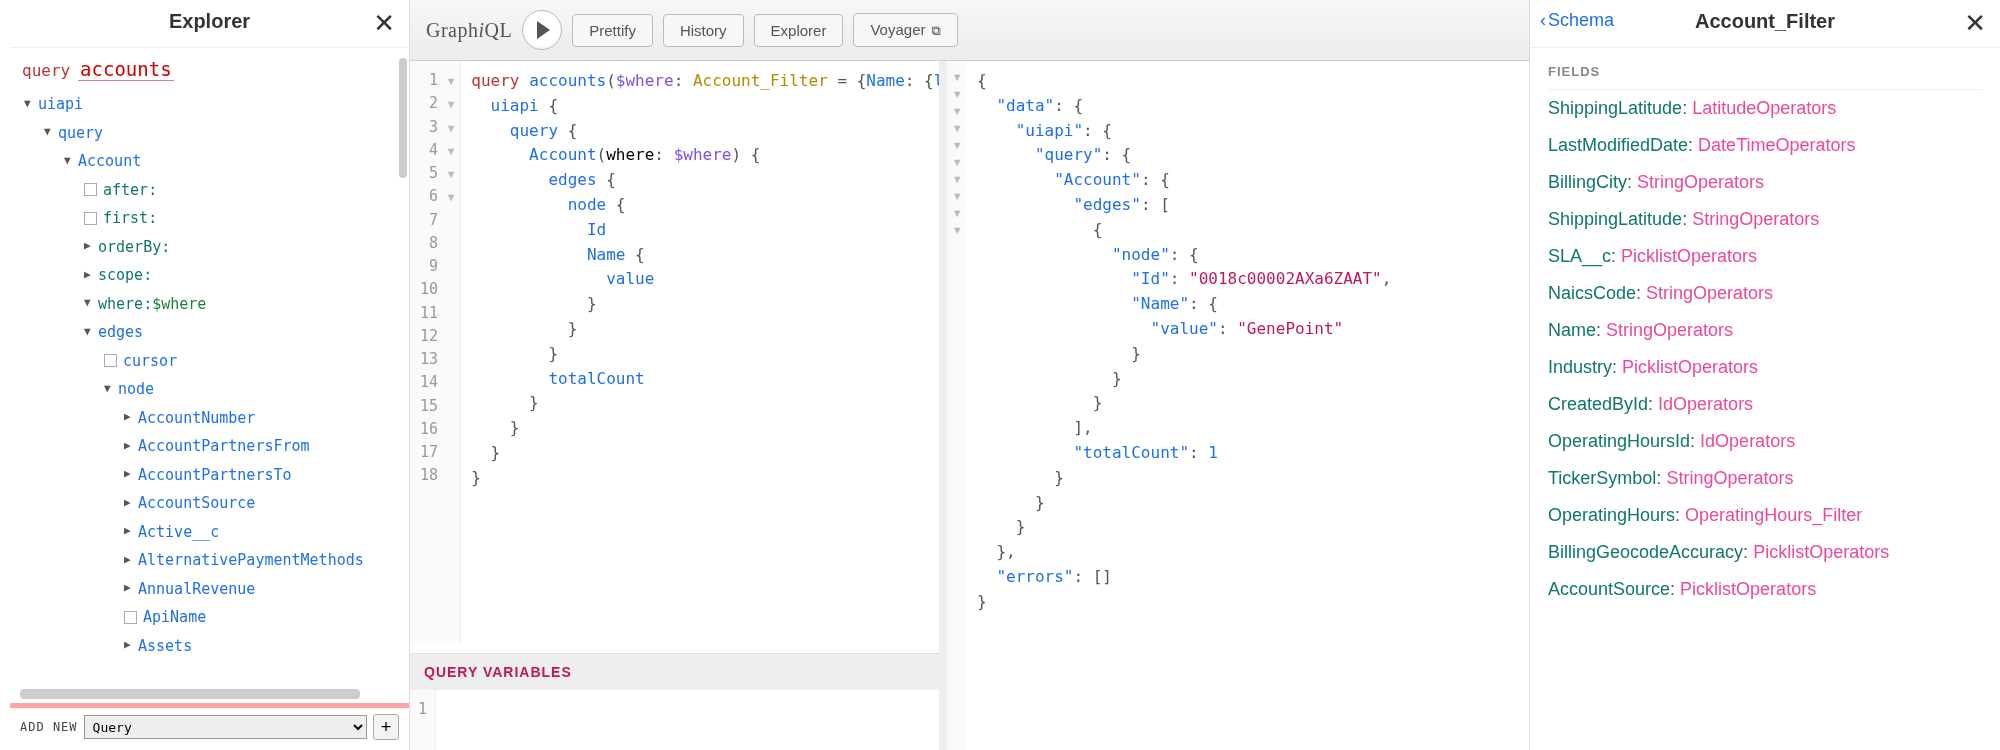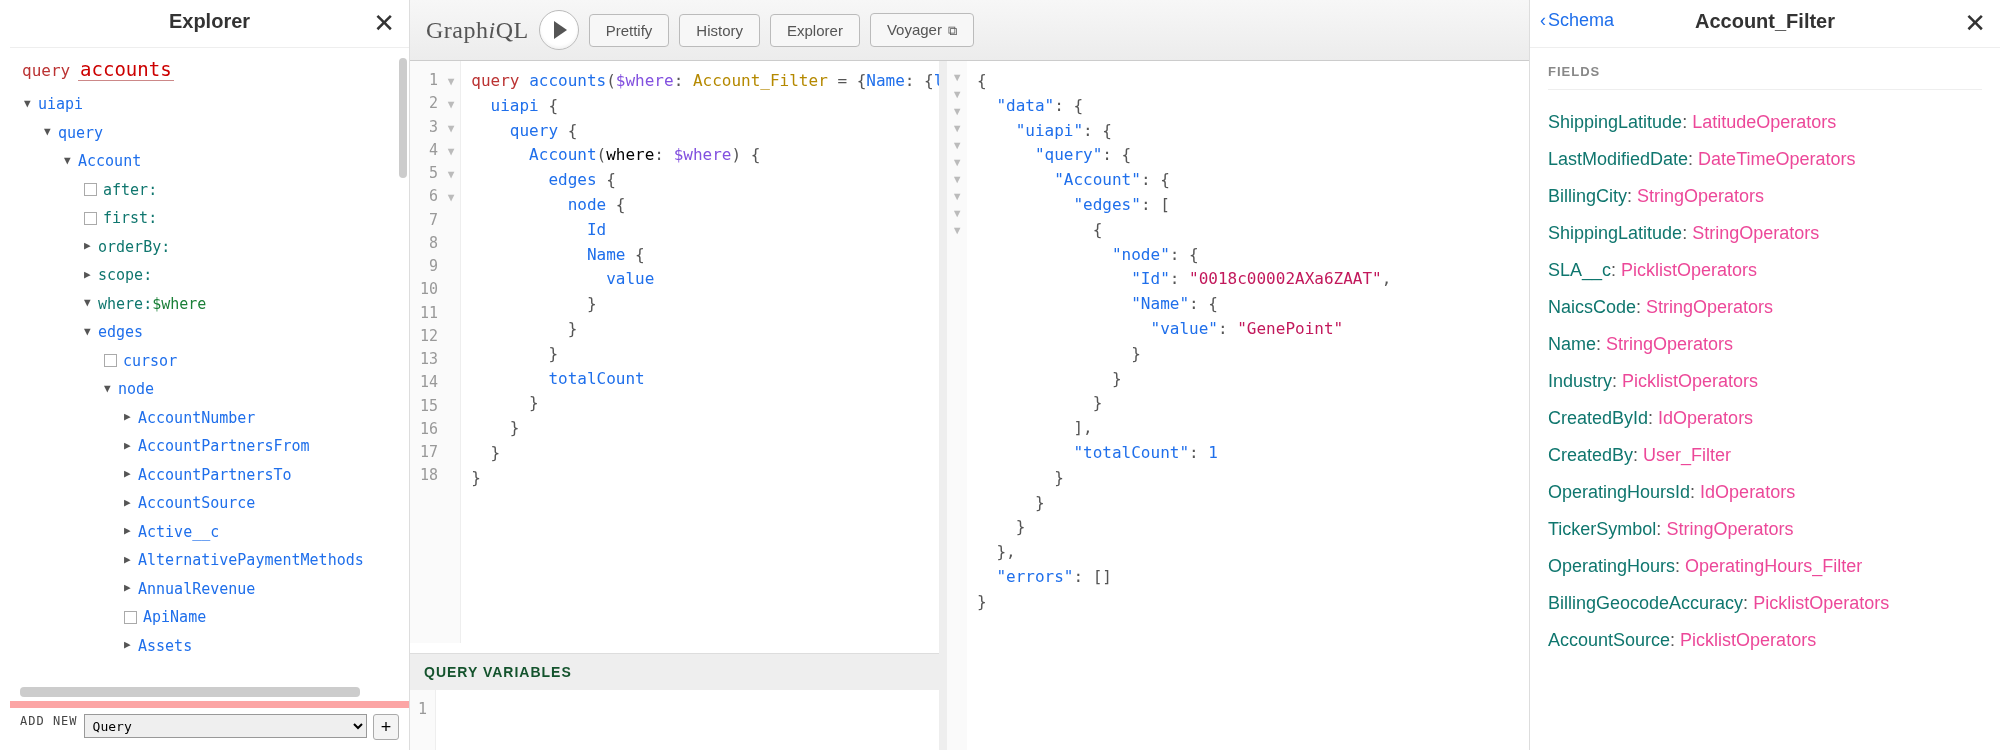--- a/index.html
+++ b/index.html
@@ -18,67 +18,67 @@
   .op-name { color:#c00; font-family: Menlo, Consolas, monospace; font-size:19px; border-bottom:1px solid #c88; padding:0 2px; margin-left:4px; }
   .tree { font-family: Menlo, Consolas, monospace; font-size:15px; line-height: 1.9; }
   .tree-row { display:flex; align-items:center; white-space:nowrap; }
   .indent { display:inline-block; }
   .tri { display:inline-block; width:14px; font-size:11px; color:#555; user-select:none; }
   .cb { width:13px; height:13px; border:1px solid #aaa; display:inline-block; margin-right:6px; vertical-align:middle; }
   .t-purple { color:#0f766e; }
   .t-blue { color:#1f6feb; }
   .t-green { color:#1a7f37; }
   .explorer-hscroll { height:10px; background:#ccc; margin: 4px 14px 4px 10px; border-radius:4px; width:340px; }
-  .explorer-footer { display:flex; gap:6px; padding:6px 10px 10px; border-top:7px solid #fca5a5; }
+  .explorer-footer { display:flex; align-items:center; gap:6px; padding:6px 10px 10px; border-top:5px solid #fca5a5; }
   .add-new-label { font-family: Menlo, Consolas, monospace; font-size:12px; letter-spacing:1px; color:#444; text-transform:uppercase; }
   .add-select { flex:1; height:24px; border:1px solid #999; font-family: Menlo, Consolas, monospace; font-size:13px; padding:0 4px; }
   .add-btn { width:26px; height:26px; border:1px solid #aaa; background:#f4f4f4; font-size:18px; line-height:1; cursor:pointer; border-radius:3px; }
 
   
   .graphiql { flex:1; display:flex; flex-direction:column; border-right:1px solid #ddd; min-width:0; }
   .toolbar { display:flex; align-items:center; gap:10px; padding:10px 16px; background:linear-gradient(#f7f7f7,#ececec); border-bottom:1px solid #ccc; }
-  .logo { font-size:24px; font-weight:400; color:#555; font-family: Georgia, serif; letter-spacing:0.5px; }
+  .logo { font-size:20px; font-weight:400; color:#555; font-family: Georgia, serif; letter-spacing:0.5px; }
   .logo .i { font-style:italic; }
   .play { width:40px; height:40px; border-radius:50%; border:1px solid #bbb; background:#fff; display:flex; align-items:center; justify-content:center; cursor:pointer; box-shadow:inset 0 -2px 3px rgba(0,0,0,0.05); }
   .play-tri { width:0; height:0; border-left:13px solid #555; border-top:9px solid transparent; border-bottom:9px solid transparent; margin-left:3px; }
   .tbtn { padding:7px 16px; border:1px solid #bbb; border-radius:4px; background:#f7f7f7; font-size:15px; color:#555; cursor:pointer; }
   .ext-icon { display:inline-block; margin-left:6px; font-size:13px; }
   .editors { flex:1; display:flex; min-height:0; }
   .query-col { flex:0 0 48%; display:flex; flex-direction:column; border-right:8px solid #eee; min-width:0; }
   .code-area { flex:1; display:flex; font-family: Menlo, Consolas, monospace; font-size:16px; line-height:1.55; overflow:hidden; }
   .gutter { background:#fafafa; color:#999; text-align:right; padding:8px 6px 8px 10px; user-select:none; border-right:1px solid #eee; font-size:15px; }
   .gutter .fold { color:#bbb; font-size:11px; padding-left:3px; }
   .code { padding:8px 10px; white-space:pre; }
   .c-kw { color:#b33; }
   .c-fn { color:#1f6feb; }
   .c-var { color:#8250df; }
   .c-arg { color:#000000; }
   .c-type { color:#b58900; }
   .c-attr { color:#1f6feb; }
   .c-punc { color:#555; }
-  .vars-header { background:#eee; padding:10px 14px; font-size:14px; letter-spacing:1px; color:#14532d; font-weight:600; border-top:1px solid #ddd;margin-top:10px; }
+  .vars-header { background:#eee; padding:10px 14px; font-size:14px; letter-spacing:1px; color:#be185d; font-weight:600; border-top:1px solid #ddd;margin-top:10px; }
   .vars-body { display:flex; font-family: Menlo, Consolas, monospace; font-size:15px; }
   .vars-body .gutter { padding:10px 8px; }
   .vars-body .code { padding:10px; min-height:60px; }
   .result-col { flex:1; display:flex; min-width:0; }
   .result-gutter { background:#fafafa; width:20px; color:#bbb; font-size:11px; padding-top:8px; text-align:center; line-height:1.55; }
   .result-code { padding:8px 10px; font-family: Menlo, Consolas, monospace; font-size:16px; line-height:1.55; white-space:pre; }
   .j-key { color:#1f6feb; }
   .j-str { color:#c2185b; }
   .j-num { color:#1f6feb; }
   .j-punc { color:#555; }
 
   
   .schema-panel { width:470px; display:flex; flex-direction:column; }
   .schema-header { display:flex; align-items:center; justify-content:center; position:relative; padding:10px 0 14px; border-bottom:1px solid #eee; }
   .schema-header h1 { font-size:20px; font-weight:700; }
   .schema-back { position:absolute; left:10px; top:10px; color:#1f6feb; font-size:18px; cursor:pointer; display:flex; align-items:center; gap:2px; }
   .schema-close { position:absolute; right:14px; top:8px; font-size:26px; cursor:pointer; }
   .schema-body { flex:1; overflow:auto; padding:10px 18px; }
-  .fields-label { font-size:13px; letter-spacing:1px; color:#888; font-weight:600; padding:6px 0 10px; border-bottom:1px solid #eee; margin-bottom:14px; }
+  .fields-label { font-size:13px; letter-spacing:1px; color:#888; font-weight:600; padding:6px 0 10px; border-bottom:1px solid #eee; }
   .field-row { font-size:18px; padding:8px 0; }
   .field-name { color:#0f766e; cursor:pointer; }
   .field-type { color:#ec4899; cursor:pointer; }
 </style>
 </head>
 <body>
 
 <div class="app">
 
   <div class="explorer-panel">
@@ -332,21 +332,20 @@
       <div id="schema-fields">
           <div class="field-row"><span class="field-name">ShippingLatitude</span><span class="j-punc">: </span><span class="field-type">LatitudeOperators</span></div>
           <div class="field-row"><span class="field-name">LastModifiedDate</span><span class="j-punc">: </span><span class="field-type">DateTimeOperators</span></div>
           <div class="field-row"><span class="field-name">BillingCity</span><span class="j-punc">: </span><span class="field-type">StringOperators</span></div>
           <div class="field-row"><span class="field-name">ShippingLatitude</span><span class="j-punc">: </span><span class="field-type">StringOperators</span></div>
           <div class="field-row"><span class="field-name">SLA__c</span><span class="j-punc">: </span><span class="field-type">PicklistOperators</span></div>
           <div class="field-row"><span class="field-name">NaicsCode</span><span class="j-punc">: </span><span class="field-type">StringOperators</span></div>
           <div class="field-row"><span class="field-name">Name</span><span class="j-punc">: </span><span class="field-type">StringOperators</span></div>
           <div class="field-row"><span class="field-name">Industry</span><span class="j-punc">: </span><span class="field-type">PicklistOperators</span></div>
           <div class="field-row"><span class="field-name">CreatedById</span><span class="j-punc">: </span><span class="field-type">IdOperators</span></div>
-          <div class="field-row"><span class="field-name">CreatedBy</span><span class="j-punc">: </span><span class="field-type">User_Filter</span></div>
           <div class="field-row"><span class="field-name">OperatingHoursId</span><span class="j-punc">: </span><span class="field-type">IdOperators</span></div>
           <div class="field-row"><span class="field-name">TickerSymbol</span><span class="j-punc">: </span><span class="field-type">StringOperators</span></div>
           <div class="field-row"><span class="field-name">OperatingHours</span><span class="j-punc">: </span><span class="field-type">OperatingHours_Filter</span></div>
           <div class="field-row"><span class="field-name">BillingGeocodeAccuracy</span><span class="j-punc">: </span><span class="field-type">PicklistOperators</span></div>
           <div class="field-row"><span class="field-name">AccountSource</span><span class="j-punc">: </span><span class="field-type">PicklistOperators</span></div>
         </div>
     </div>
   </div>
 </div>
 

